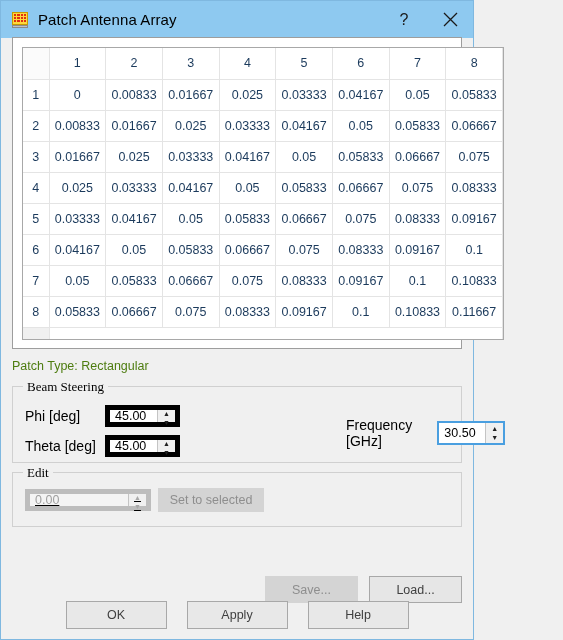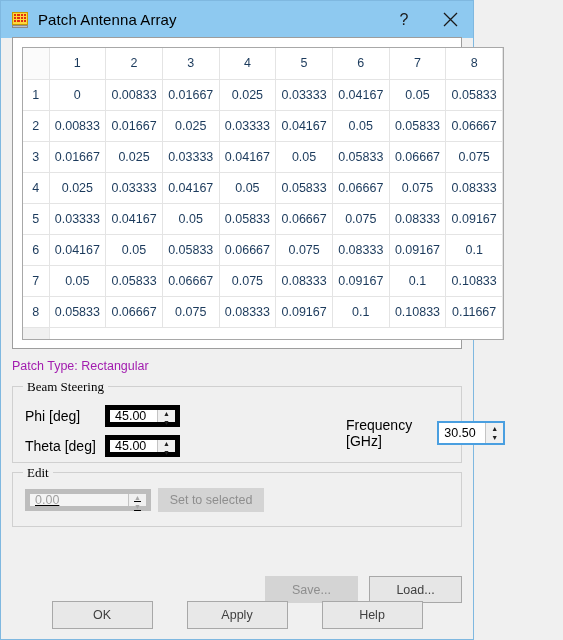--- a/index.html
+++ b/index.html
@@ -184,21 +184,21 @@
     height: 13px;
     background: #ffffff;
     border-right: 1px solid #e4e4e4;
     border-bottom: none;
   }
   table.grid tr.spacer th.rowhdr { background: #f0f0f0; }
   
   #patchtype {
     margin-top: 10px;
     font-size: 12.5px;
-    color: #a21caf;
+    color: #4d7c0f;
     height: 18px;
   }
   
   .groupbox {
     border: 1px solid #d0d0d0;
     margin-top: 9px;
     position: relative;
     box-sizing: border-box;
   }
   .groupbox > .gb-title {
@@ -300,21 +300,21 @@
     display: flex;
     gap: 11px;
   }
   #savload .btn { width: 93px; height: 27px; }
   #bottom-bar {
     position: absolute;
     left: 0; right: 0;
     bottom: 10px;
     display: flex;
     justify-content: center;
-    gap: 14px;
+    gap: 0px;
   }
   #bottom-bar .btn {
     width: 101px;
     height: 28px;
     margin: 0 10px;
     background: #e8e8e8;
   }
 </style>
 </head>
 <body>

